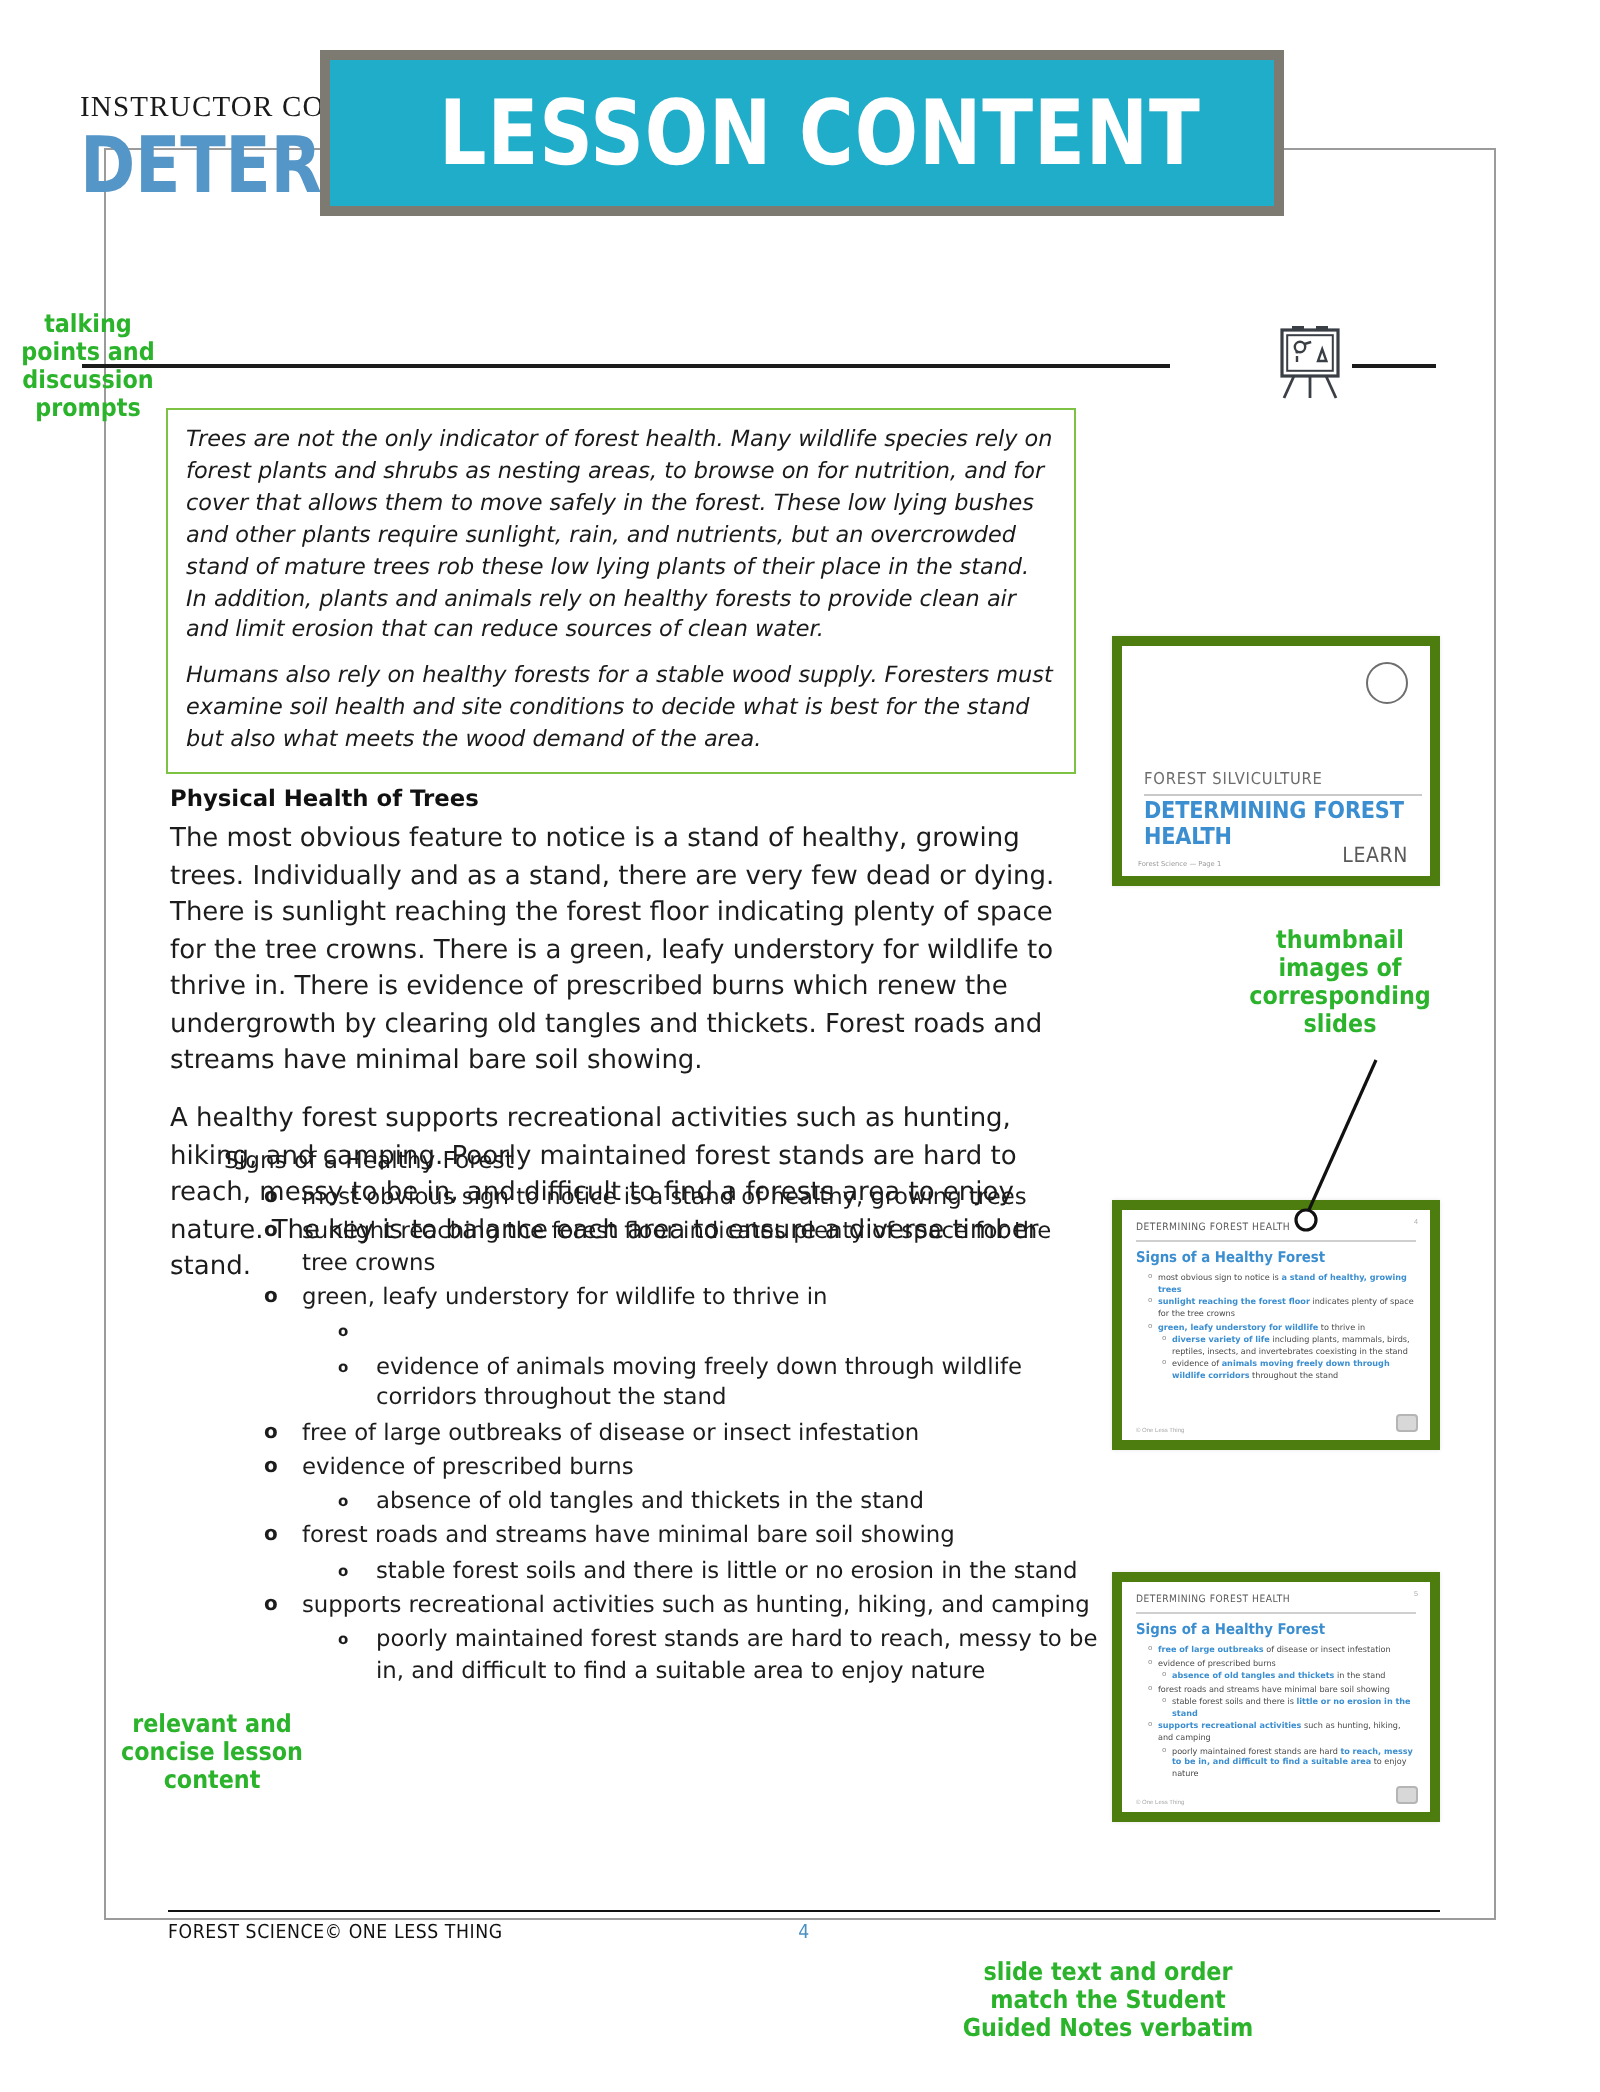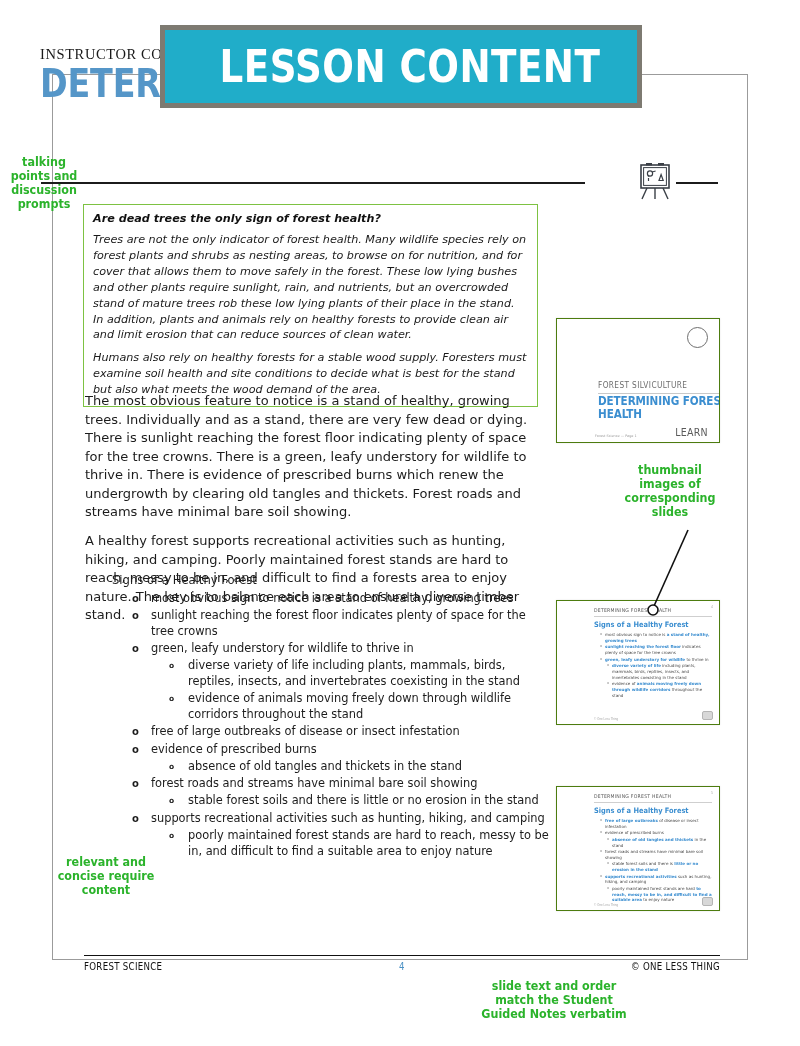--- a/index.html
+++ b/index.html
@@ -172,24 +172,23 @@
     font-weight: bold;
     font-size: 7.5px;
     line-height: 2.1;
   }
   .ol-text { flex: 1 1 auto; }
 
   
   .thumb {
     position: absolute;
     background: #fff;
-    border: 1px solid #4d7c0f;
+    border: 5px solid #4d7c0f;
     box-shadow: 0 0 2px rgba(0,0,0,0.10);
     overflow: hidden;
-    padding-left: 30px;
   }
   #thumb-1 { left: 556px; top: 318px; width: 164px; height: 125px; }
   #thumb-2 { left: 556px; top: 600px; width: 164px; height: 125px; }
   #thumb-3 { left: 556px; top: 786px; width: 164px; height: 125px; }
 
   .t1-inner { position: relative; width: 100%; height: 100%; padding: 9px 11px; }
   .t1-kicker {
     position: absolute; left: 11px; top: 61px;
     font-family: "DejaVu Sans Condensed", "Liberation Sans Narrow", "Liberation Sans", sans-serif;
     font-size: 8.2px; color: #6d6d6d; letter-spacing: 0.4px;
@@ -261,21 +260,20 @@
     left: 84px; top: 955px;
     width: 636px;
     border-top: 1.8px solid #111;
   }
   #footer {
     position: absolute;
     left: 84px; top: 961px;
     width: 636px;
     display: flex;
     align-items: center;
-    justify-content: space-between;
     font-family: "DejaVu Sans Condensed", "Liberation Sans Narrow", "Liberation Sans", sans-serif;
     font-size: 9.6px;
     color: #111;
     letter-spacing: 0.3px;
   }
   #footer .pg { color: #4a90c4; position: absolute; left: 50%; transform: translateX(-50%); }
 
   
   .annot {
     position: absolute;
@@ -318,26 +316,26 @@
   <line x1="14.2" y1="10" x2="17.6" y2="9" stroke="#3a3f46" stroke-width="1.2"></line>
   <polygon points="21,18.5 25.2,18.5 23.1,12.6" fill="none" stroke="#3a3f46" stroke-width="1.2"></polygon>
   <line x1="10.5" y1="16" x2="10.5" y2="19" stroke="#3a3f46" stroke-width="1.2"></line>
   <circle cx="10.5" cy="14" r="0.8" fill="#3a3f46"></circle>
   <line x1="17" y1="26" x2="17" y2="37" stroke="#3a3f46" stroke-width="1.4"></line>
   <line x1="9" y1="26" x2="4" y2="37" stroke="#3a3f46" stroke-width="1.4"></line>
   <line x1="25" y1="26" x2="30" y2="37" stroke="#3a3f46" stroke-width="1.4"></line>
 </svg>
 
 <div id="callout-box">
-  <p class="callout-q">Are dead trees the only sign of forest health?</p>
   <p class="callout-p">Trees are not the only indicator of forest health. Many wildlife species rely on forest plants and shrubs as nesting areas, to browse on for nutrition, and for cover that allows them to move safely in the forest. These low lying bushes and other plants require sunlight, rain, and nutrients, but an overcrowded stand of mature trees rob these low lying plants of their place in the stand. In addition, plants and animals rely on healthy forests to provide clean air and limit erosion that can reduce sources of clean water.</p>
   <p class="callout-p">Humans also rely on healthy forests for a stable wood supply. Foresters must examine soil health and site conditions to decide what is best for the stand but also what meets the wood demand of the area.</p>
 </div>
 
 <div id="body-content">
+  <h2 class="section-h">Physical Health of Trees</h2>
   <p class="body-p">The most obvious feature to notice is a stand of healthy, growing trees. Individually and as a stand, there are very few dead or dying. There is sunlight reaching the forest floor indicating plenty of space for the tree crowns. There is a green, leafy understory for wildlife to thrive in. There is evidence of prescribed burns which renew the undergrowth by clearing old tangles and thickets. Forest roads and streams have minimal bare soil showing.</p>
   <p class="body-p">A healthy forest supports recreational activities such as hunting, hiking, and camping. Poorly maintained forest stands are hard to reach, messy to be in, and difficult to find a forests area to enjoy nature. The key is to balance each area to ensure a diverse timber stand.</p>
 </div>
 
 <div id="outline">
   <div class="outline-title">Signs of a Healthy Forest</div>
   <div id="outline-items">
       <div class="ol-item lvl1">
         <span class="ol-bullet">o</span>
         <span class="ol-text">most obvious sign to notice is a stand of healthy, growing trees</span>
@@ -345,21 +343,20 @@
       <div class="ol-item lvl1">
         <span class="ol-bullet">o</span>
         <span class="ol-text">sunlight reaching the forest floor indicates plenty of space for the tree crowns</span>
       </div>
       <div class="ol-item lvl1">
         <span class="ol-bullet">o</span>
         <span class="ol-text">green, leafy understory for wildlife to thrive in</span>
       </div>
       <div class="ol-item lvl2">
         <span class="ol-bullet">o</span>
-        <span class="ol-text">diverse variety of life including plants, mammals, birds, reptiles, insects, and invertebrates coexisting in the stand</span>
       </div>
       <div class="ol-item lvl2">
         <span class="ol-bullet">o</span>
         <span class="ol-text">evidence of animals moving freely down through wildlife corridors throughout the stand</span>
       </div>
       <div class="ol-item lvl1">
         <span class="ol-bullet">o</span>
         <span class="ol-text">free of large outbreaks of disease or insect infestation</span>
       </div>
       <div class="ol-item lvl1">
@@ -485,17 +482,17 @@
 
 <div class="annot" id="annot-talking">talking
 points and
 discussion
 prompts</div>
 <div class="annot" id="annot-thumbs">thumbnail
 images of
 corresponding
 slides</div>
 <div class="annot" id="annot-relevant">relevant and
-concise require
+concise lesson
 content</div>
 <div class="annot" id="annot-slide">slide text and order
 match the Student
 Guided Notes verbatim</div>
 
 </body></html>

